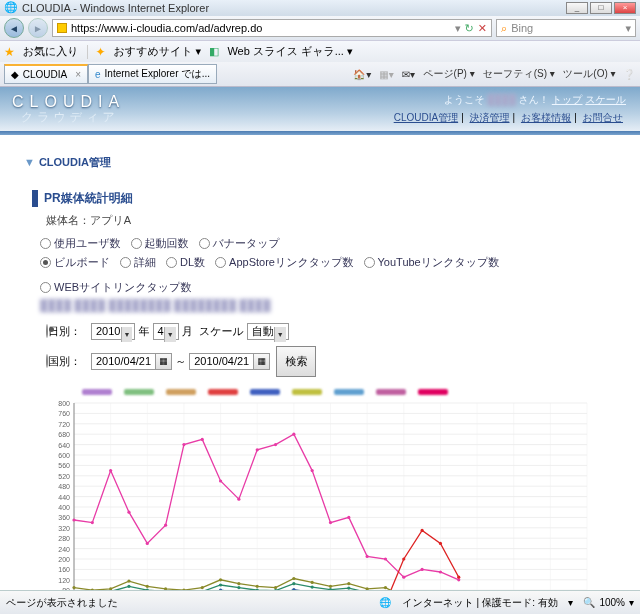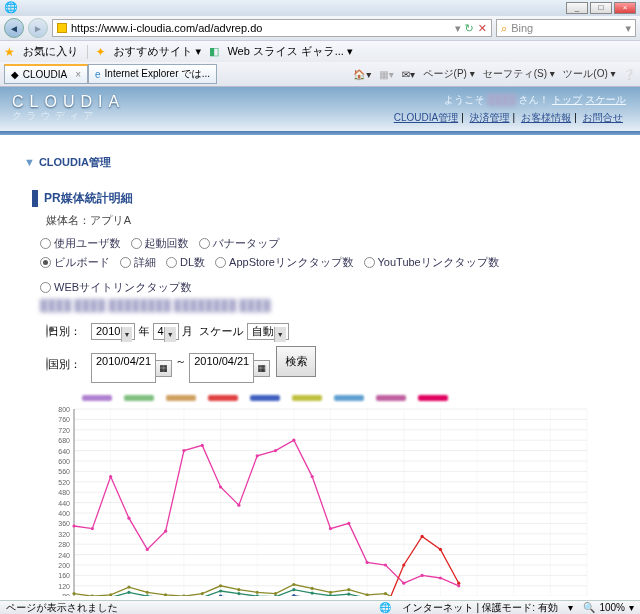--- a/index.html
+++ b/index.html
@@ -20,21 +20,21 @@
 .star { color: #fa0; font-size: 12px; }
 .favsep { height: 14px; width: 1px; background: #ccc; }
 .tabbar { background: linear-gradient(#f2f4f8,#e2e6ee); height: 24px; display: flex; align-items: center; padding: 0 4px; gap: 0; }
 .tab { height: 20px; border: 1px solid #9ab; background: linear-gradient(#fff,#e6eef6); padding: 2px 6px; display: flex; align-items: center; gap: 4px; font-size: 10px; max-width: 130px; overflow: hidden; white-space: nowrap; }
 .tab.active { border-top: 2px solid #f9b233; }
 .tabclose { color: #888; margin-left: 4px; }
 .ietools { margin-left: auto; display: flex; gap: 8px; color: #333; font-size: 10px; align-items: center; }
 .content { height: 510px; overflow: hidden; background: #fff; border-top: 1px solid #bbc; }
 .skyhdr { height: 44px; background: linear-gradient(#7fa9cc,#b8d0e4 60%,#e6eef6); position: relative; padding: 6px 12px; }
 .logo { font-family: "Trebuchet MS",sans-serif; letter-spacing: 6px; font-size: 16px; color: #fff; text-shadow: 0 1px 2px #357; }
-.logo-sub { font-size: 10px; letter-spacing: 4px; color: #e0ecf6; margin-top: -2px; }
+.logo-sub { font-size: 12px; letter-spacing: 4px; color: #e0ecf6; margin-top: -2px; margin-left: 9px; }
 .toplinks { position: absolute; right: 14px; top: 6px; color: #eef6ff; font-size: 10px; }
 .toplinks a { color: #eef6ff; text-decoration: underline; }
 .navlinks { position: absolute; right: 14px; top: 24px; font-size: 10px; }
 .navlinks span { color: #2a4d8f; text-decoration: underline; margin: 0 3px; }
 .bband { height: 4px; background: linear-gradient(#4d7db3,#7aa4ce); }
 .pagebody { padding: 12px 24px; }
 .crumb { color: #2a4d8f; font-size: 11px; font-weight: bold; padding: 8px 0 10px; }
 .crumb .caret { color: #6a98c8; margin-right: 4px; }
 .subtabs { display: flex; border-bottom: 1px solid #96b8d8; }
 .subtab { width: 100px; height: 20px; text-align: center; line-height: 20px; font-size: 11px; margin-right: 4px; }
@@ -49,37 +49,38 @@
 .rad { appearance: none; width: 11px; height: 11px; border: 1px solid #888; border-radius: 50%; background: #fff; position: relative; }
 .rad.checked::after { content: ""; width: 5px; height: 5px; background: #555; border-radius: 50%; position: absolute; top: 2px; left: 2px; }
 .filter-table { margin: 8px 0 0 8px; }
 .filter-table tr td { padding: 2px 4px; vertical-align: middle; }
 .sel, .inp { border: 1px solid #999; background: #fff; font-size: 11px; height: 17px; }
 .sel { padding: 0 14px 0 4px; position: relative; display: inline-block; line-height: 15px; }
 .sel::after { content: "▼"; font-size: 7px; position: absolute; right: 2px; top: 3px; color: #333; background: #e0e0e0; border-left: 1px solid #aaa; padding: 0 2px; }
 .chk { width: 11px; height: 11px; border: 1px solid #777; background: #fff; display: inline-block; vertical-align: middle; position: relative; }
 .chk.checked::after { content: "✔"; font-size: 9px; position: absolute; top: -2px; left: 0; color: #333; }
 .datebox { display: inline-flex; align-items: center; }
-.datebox .d { border: 1px solid #999; height: 30px; line-height: 15px; padding: 0 4px; background: #fff; }
+.datebox .d { border: 1px solid #999; height: 17px; line-height: 15px; padding: 0 4px; background: #fff; }
 .datebox .cal { border: 1px solid #999; border-left: 0; width: 16px; height: 17px; background: linear-gradient(#f8f8f8,#ddd); text-align: center; line-height: 15px; font-size: 9px; }
 .btn { border: 1px solid #888; background: linear-gradient(#f8f8f8,#ddd); padding: 7px 8px; font-size: 11px; }
 .chart { margin-top: 8px; position: relative; width: 560px; height: 240px; }
 .chart svg { width: 100%; height: 100%; }
 .legend-blur { position: absolute; top: 0; left: 50px; right: 10px; height: 10px; display: flex; gap: 12px; }
 .legend-blur span { width: 30px; height: 6px; border-radius: 2px; filter: blur(1px); }
-.status { position: fixed; bottom: 0; left: 0; right: 0; height: 14px; background: linear-gradient(#f8f8f8,#e4e8ee); border-top: 1px solid #bcc; display: flex; align-items: center; font-size: 10px; padding: 0 6px; gap: 10px; }
+.status { position: fixed; bottom: 0; left: 0; right: 0; height: 24px; background: linear-gradient(#f8f8f8,#e4e8ee); border-top: 1px solid #bcc; display: flex; align-items: center; font-size: 10px; padding: 0 6px; gap: 10px; }
 .status .spacer { flex: 1; }
 .zoom { display: flex; align-items: center; gap: 4px; }
 .blurred { color: transparent; text-shadow: 0 0 4px #aac; }
 </style>
 </head>
 <body>
 
 <div class="titlebar">
   <span class="icon-slot">🌐</span>
+  <span>CLOUDIA - Windows Internet Explorer</span>
   <div class="winbtns">
     <div class="winbtn">_</div>
     <div class="winbtn">□</div>
     <div class="winbtn" style="background:linear-gradient(#f99,#d44);color:#fff">×</div>
   </div>
 </div>
 
 <div class="addrbar">
   <div class="navbtn">◄</div>
   <div class="navbtn" style="opacity:.5">►</div>

